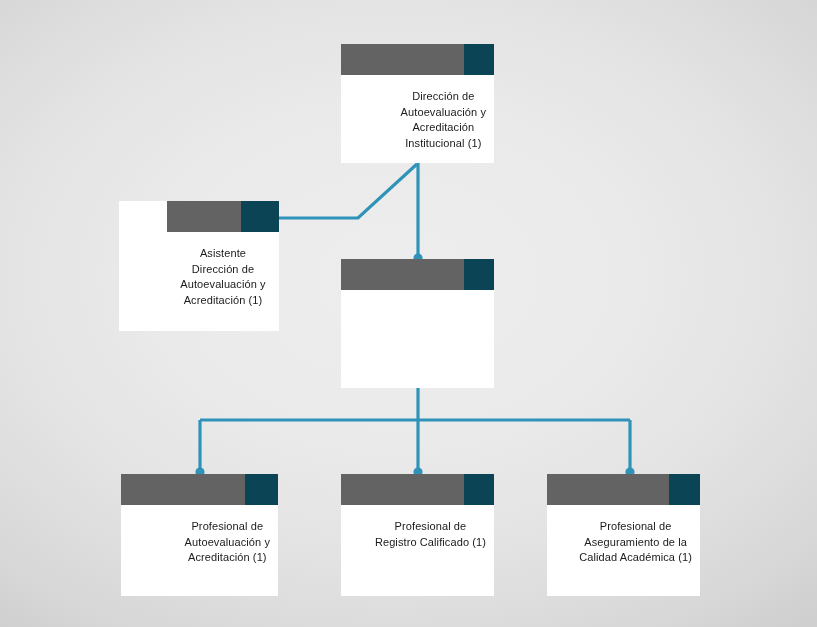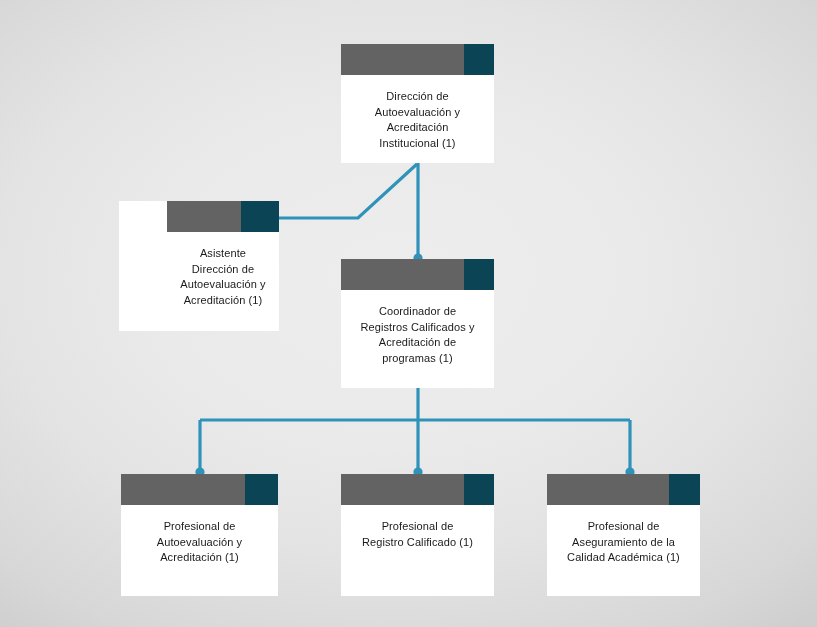--- a/index.html
+++ b/index.html
@@ -52,21 +52,21 @@
     position: absolute;
     top: 0;
     right: 0;
     height: 100%;
     width: 30px;
     background: #0a4455;
   }
   .node-body {
     display: flex;
     align-items: flex-start;
-    justify-content: center;
+    justify-content: flex-end;
     text-align: center;
     padding: 14px 8px 8px 8px;
     box-sizing: border-box;
     height: calc(100% - 31px);
   }
   .node-label {
     font-size: 11px;
     line-height: 15.5px;
     color: #1a1a1a;
     font-family: "Liberation Sans", sans-serif;
@@ -127,26 +127,20 @@
       <span class="node-label">Asistente Dirección de
 Autoevaluación y
 Acreditación (1)</span>
     </div>
   </div>
 
   <div class="node" id="node-coordinador">
     <div class="node-header">
       <span class="node-accent"></span>
     </div>
-    <div class="node-body">
-      <span class="node-label">Coordinador de
-Registros Calificados y
-Acreditación de
-programas (1)</span>
-    </div>
   </div>
 
   <div class="node" id="node-prof-auto">
     <div class="node-header">
       <span class="node-accent"></span>
     </div>
     <div class="node-body">
       <span class="node-label">Profesional de
 Autoevaluación y
 Acreditación (1)</span>

